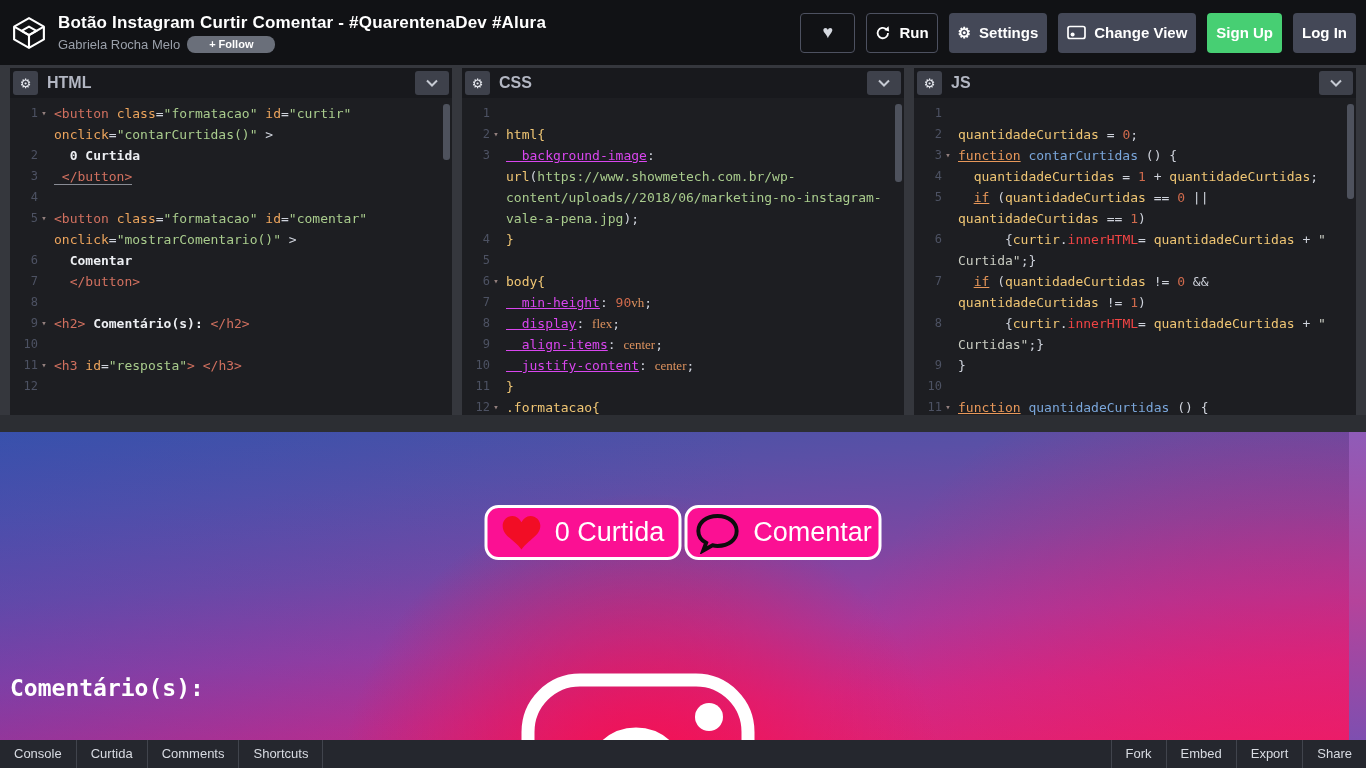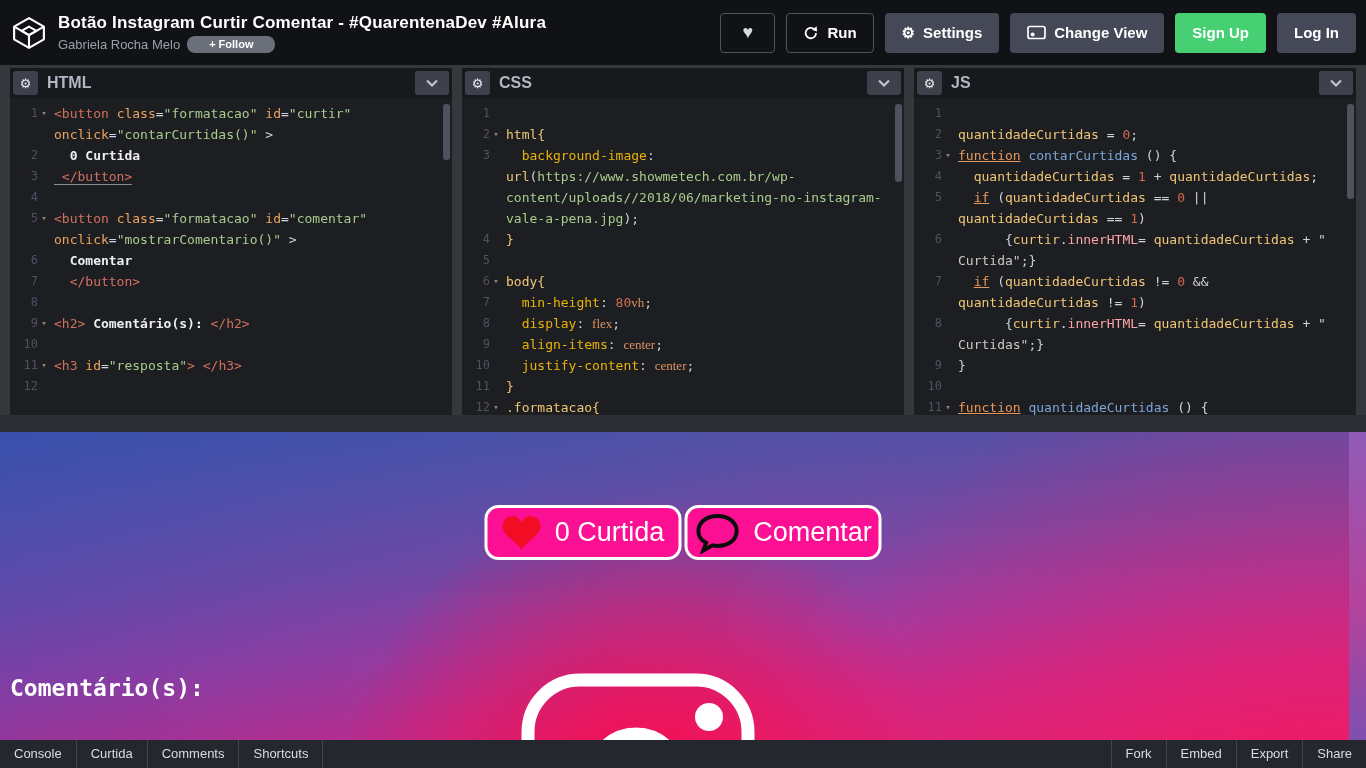--- a/index.html
+++ b/index.html
@@ -13,21 +13,21 @@
   .logo { width:34px; height:34px; margin:0 12px 0 2px; flex:none; }
   .titleblock { display:flex; flex-direction:column; justify-content:center; gap:3px; }
   .pen-title { color:#fff; font-size:17px; font-weight:bold; letter-spacing:.2px; }
   .byline { display:flex; align-items:center; gap:7px; }
   .author { color:#9aa0aa; font-size:13px; }
   .follow { background:#6a6f7a; color:#fff; font-size:11px; font-weight:bold;
             padding:2px 22px 3px; border-radius:8px; cursor:pointer; }
   .hbtns { margin-left:auto; display:flex; align-items:center; gap:11px; }
   .hbtn { height:40px; display:flex; align-items:center; justify-content:center; gap:8px;
           color:#fff; font-size:15px; font-weight:bold; border-radius:4px; cursor:pointer;
-          padding:0 16px; background:#444857; border:1px solid transparent; }
+          padding:0 8px; background:#444857; border:1px solid transparent; }
   .hbtn.outline { background:transparent; border:1px solid #4d5160; }
   .hbtn.heart { width:55px; padding:0; font-size:18px; color:#d6d9e0; }
   .hbtn.green { background:#47cf73; }
 
   
   .editors { position:absolute; top:65px; left:0; width:1366px; height:350px;
              background:#35373d; display:flex; gap:10px; padding:3px 10px 0; }
   .panel { flex:1 1 0; background:#1d1e22; display:flex; flex-direction:column;
            position:relative; overflow:hidden; }
   .phead { height:30px; background:#18191d; display:flex; align-items:center;
@@ -45,27 +45,27 @@
   .thumb { position:absolute; right:2px; top:36px; width:7px; background:#4e525d; border-radius:3px; }
   .p1 .thumb { height:56px; } .p2 .thumb { height:78px; } .p3 .thumb { height:95px; }
 
   .tk-tag  { color:#d1705f; }
   .tk-tagu { color:#d1705f; border-bottom:1px solid #888b94; }
   .tk-attr { color:#eda55d; }
   .tk-str  { color:#a9cc8d; }
   .tk-t    { color:#cfd3dc; }
   .tk-txt  { color:#eceef2; font-weight:bold; }
   .tk-sel  { color:#f0c674; }
-  .tk-prop { color:#eab308; }
+  .tk-prop { color:#d946ef;text-decoration:underline; }
   .tk-val  { color:#de935f;font-family:Liberation Serif, serif; }
   .tk-num  { color:#cf6a4c; }
   .tk-kw   { color:#e8985a;text-decoration:underline; }
   .tk-fn   { color:#7aa6da; }
   .tk-var  { color:#f0c674; }
-  .tk-ih   { color:#fca5a5; }
+  .tk-ih   { color:#ef4444; }
   .tk-jstr { color:#c9ccc2; }
 
   .resize-strip { position:absolute; top:415px; left:0; width:1366px; height:17px; background:#2c2e33; }
 
   
   .preview { position:absolute; top:432px; left:0; width:1366px; height:308px; overflow:hidden;
     background:
       radial-gradient(circle 420px at 47% 118%, rgba(255,10,70,.88), rgba(255,10,70,0) 72%),
       radial-gradient(circle 700px at 95% 125%, rgba(250,20,90,.55), rgba(250,20,90,0) 70%),
       linear-gradient(92deg, rgba(35,75,185,.30), rgba(35,75,185,0) 55%),
@@ -179,21 +179,21 @@
       <div class="ebody">
           <div class="crow"><span class="ln">1</span><span class="fold"></span><span class="code"></span></div>
           <div class="crow"><span class="ln">2</span><span class="fold">▾</span><span class="code"><span class="tk-sel">html</span><span class="tk-sel">{</span></span></div>
           <div class="crow"><span class="ln">3</span><span class="fold"></span><span class="code"><span class="tk-prop">  background-image</span><span class="tk-t">:</span></span></div>
           <div class="crow"><span class="ln"></span><span class="fold"></span><span class="code"><span class="tk-sel">url</span><span class="tk-t">(</span><span class="tk-str">https://www.showmetech.com.br/wp-</span></span></div>
           <div class="crow"><span class="ln"></span><span class="fold"></span><span class="code"><span class="tk-str">content/uploads//2018/06/marketing-no-instagram-</span></span></div>
           <div class="crow"><span class="ln"></span><span class="fold"></span><span class="code"><span class="tk-str">vale-a-pena.jpg</span><span class="tk-t">);</span></span></div>
           <div class="crow"><span class="ln">4</span><span class="fold"></span><span class="code"><span class="tk-sel">}</span></span></div>
           <div class="crow"><span class="ln">5</span><span class="fold"></span><span class="code"></span></div>
           <div class="crow"><span class="ln">6</span><span class="fold">▾</span><span class="code"><span class="tk-sel">body</span><span class="tk-sel">{</span></span></div>
-          <div class="crow"><span class="ln">7</span><span class="fold"></span><span class="code"><span class="tk-prop">  min-height</span><span class="tk-t">: </span><span class="tk-num">80</span><span class="tk-val">vh</span><span class="tk-t">;</span></span></div>
+          <div class="crow"><span class="ln">7</span><span class="fold"></span><span class="code"><span class="tk-prop">  min-height</span><span class="tk-t">: </span><span class="tk-num">90</span><span class="tk-val">vh</span><span class="tk-t">;</span></span></div>
           <div class="crow"><span class="ln">8</span><span class="fold"></span><span class="code"><span class="tk-prop">  display</span><span class="tk-t">: </span><span class="tk-val">flex</span><span class="tk-t">;</span></span></div>
           <div class="crow"><span class="ln">9</span><span class="fold"></span><span class="code"><span class="tk-prop">  align-items</span><span class="tk-t">: </span><span class="tk-val">center</span><span class="tk-t">;</span></span></div>
           <div class="crow"><span class="ln">10</span><span class="fold"></span><span class="code"><span class="tk-prop">  justify-content</span><span class="tk-t">: </span><span class="tk-val">center</span><span class="tk-t">;</span></span></div>
           <div class="crow"><span class="ln">11</span><span class="fold"></span><span class="code"><span class="tk-sel">}</span></span></div>
           <div class="crow"><span class="ln">12</span><span class="fold">▾</span><span class="code"><span class="tk-sel">.formatacao</span><span class="tk-sel">{</span></span></div>
         </div>
       <div class="thumb"></div>
     </div>
     <div class="panel p3">
       <div class="phead">

